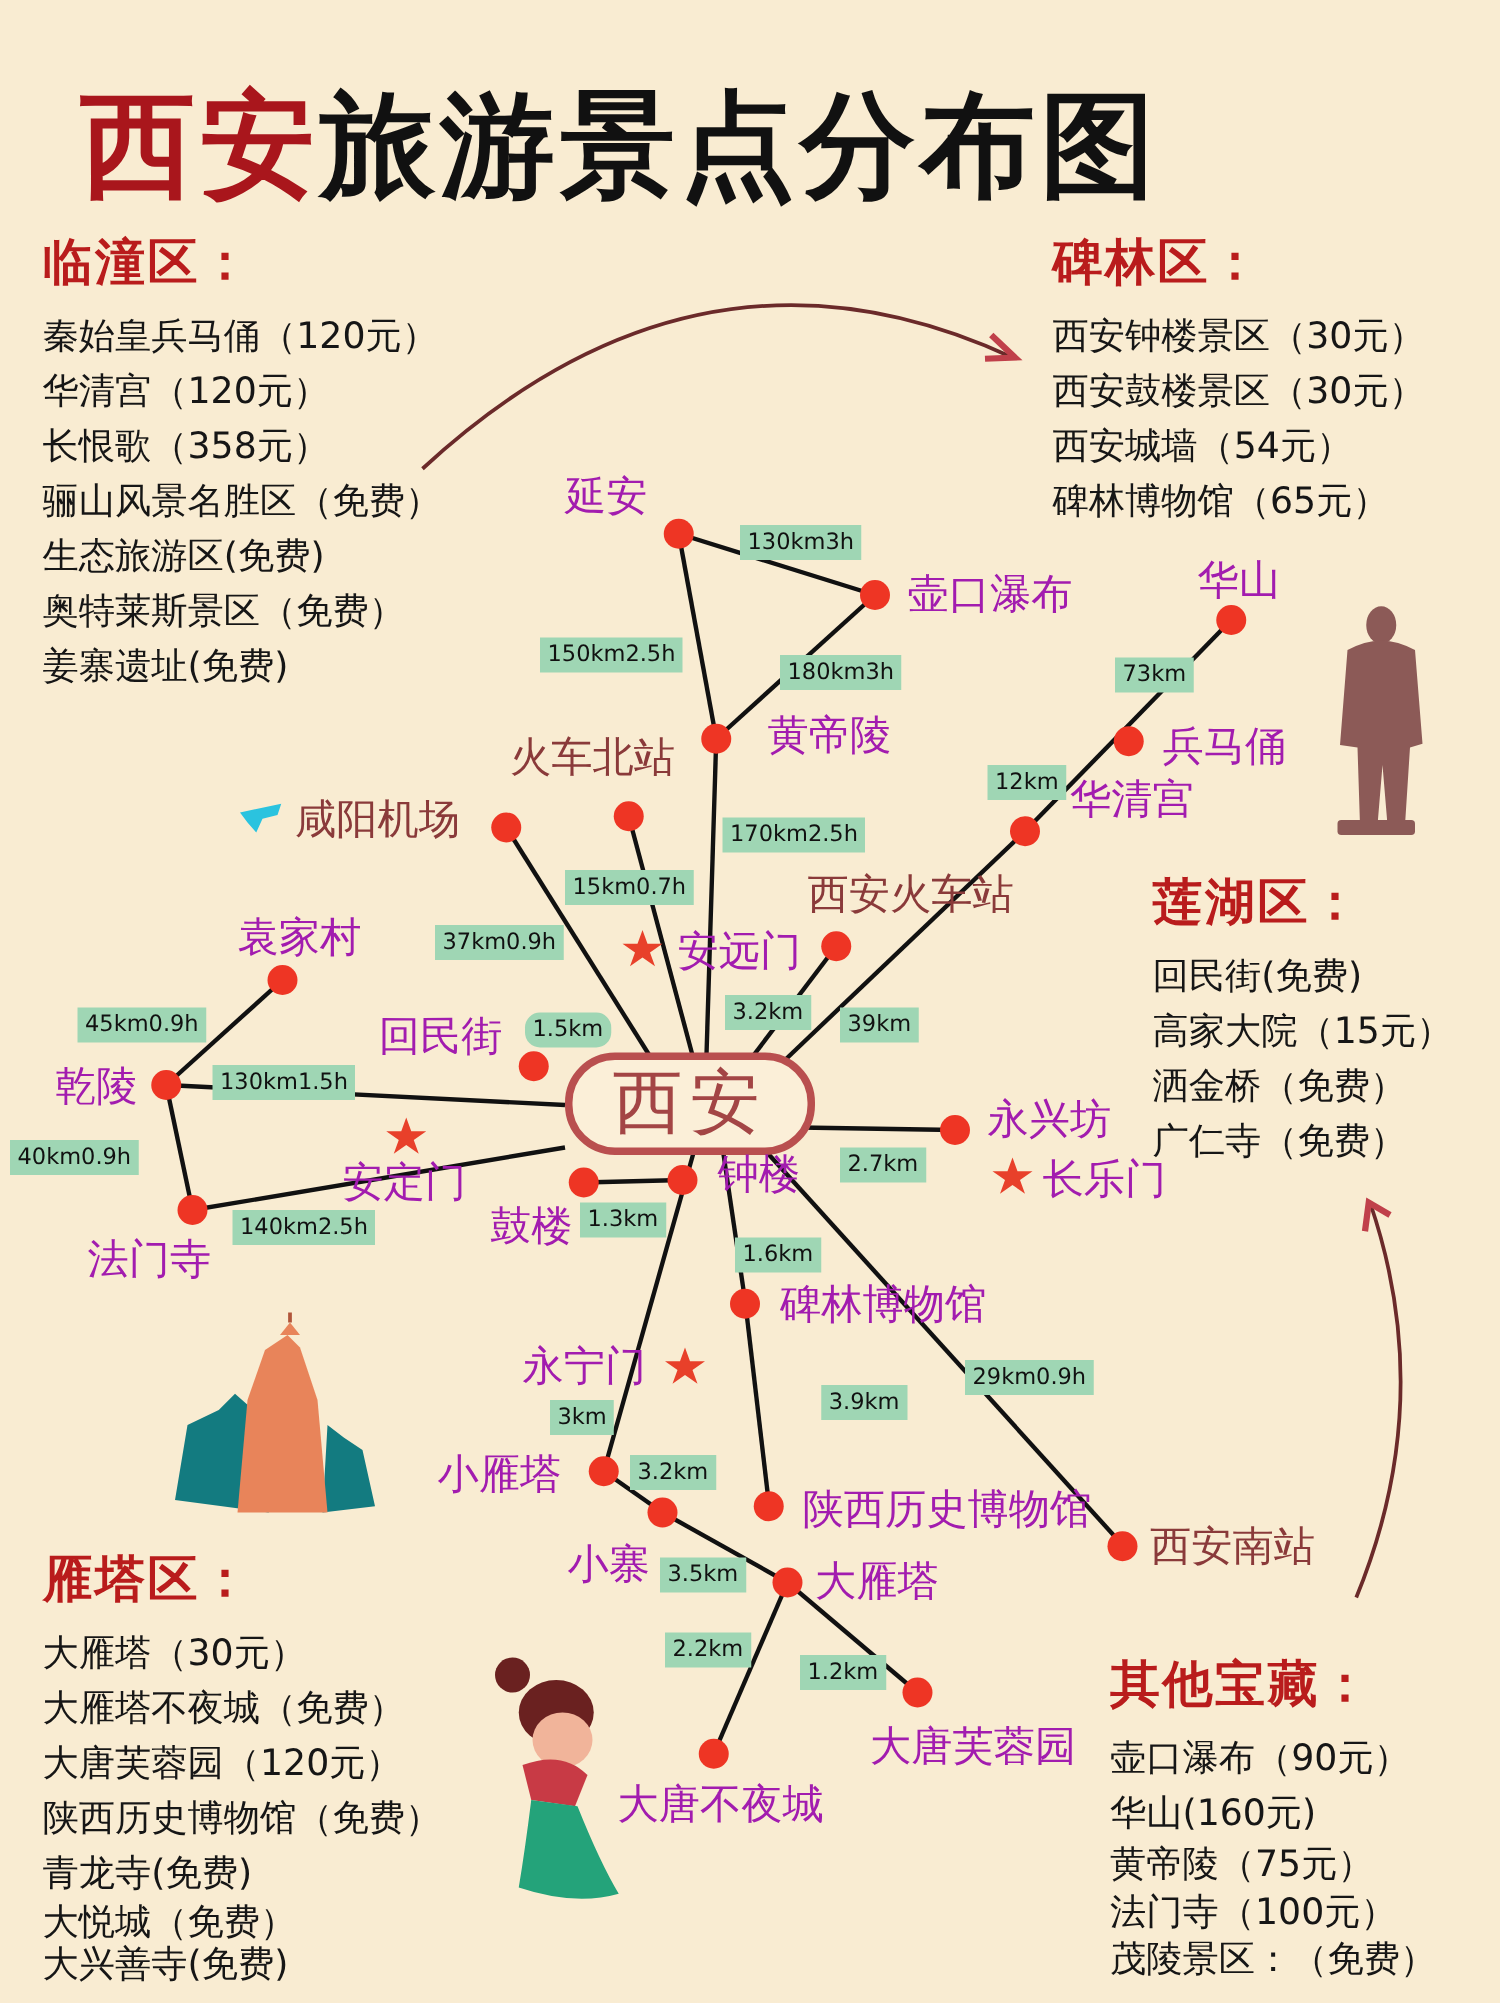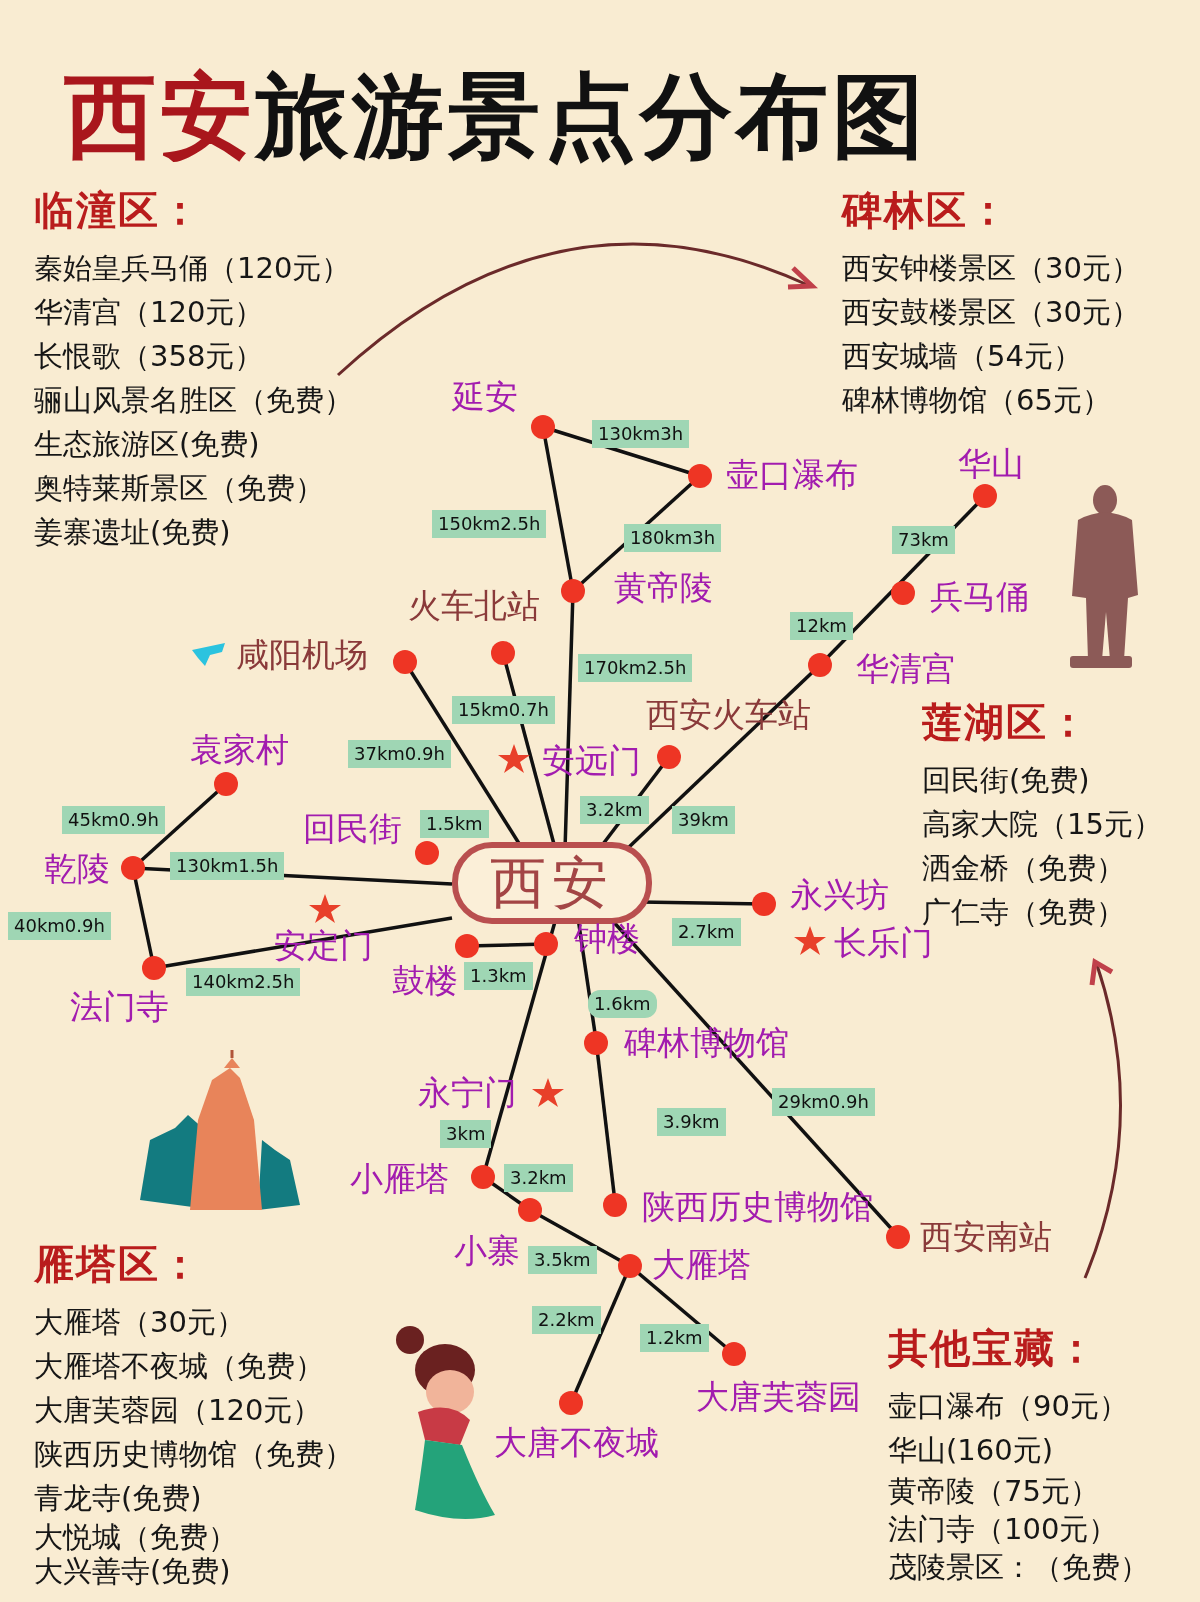--- a/index.html
+++ b/index.html
@@ -166,21 +166,21 @@
 
 <div class="center">西安</div>
 
 <div class="lbl blue" style="left:452px;top:378px;">延安</div>
 <div class="lbl blue" style="left:726px;top:456px;">壶口瀑布</div>
 <div class="lbl blue" style="left:614px;top:569px;">黄帝陵</div>
 <div class="lbl red" style="left:408px;top:587px;">火车北站</div>
 <div class="lbl red" style="left:236px;top:636px;">咸阳机场</div>
 <div class="lbl blue" style="left:958px;top:445px;">华山</div>
 <div class="lbl blue" style="left:930px;top:578px;">兵马俑</div>
-<div class="lbl blue" style="left:856px;top:650px;">华清宫</div>
+<div class="lbl blue" style="left:856px;top:620px;">华清宫</div>
 <div class="lbl red" style="left:646px;top:696px;">西安火车站</div>
 <div class="lbl blue" style="left:542px;top:742px;">安远门</div>
 <div class="lbl blue" style="left:190px;top:731px;">袁家村</div>
 <div class="lbl blue" style="left:303px;top:810px;">回民街</div>
 <div class="lbl blue" style="left:44px;top:850px;">乾陵</div>
 <div class="lbl blue" style="left:274px;top:927px;">安定门</div>
 <div class="lbl blue" style="left:70px;top:988px;">法门寺</div>
 <div class="lbl blue" style="left:392px;top:962px;">鼓楼</div>
 <div class="lbl blue" style="left:574px;top:920px;">钟楼</div>
 <div class="lbl blue" style="left:790px;top:876px;">永兴坊</div>
@@ -202,23 +202,23 @@
 <div class="dist" style="left:452px;top:696px;">15km0.7h</div>
 <div class="dist" style="left:348px;top:740px;">37km0.9h</div>
 <div class="dist" style="left:892px;top:526px;">73km</div>
 <div class="dist" style="left:790px;top:612px;">12km</div>
 <div class="dist" style="left:672px;top:806px;">39km</div>
 <div class="dist" style="left:580px;top:796px;">3.2km</div>
 <div class="dist" style="left:62px;top:806px;">45km0.9h</div>
 <div class="dist" style="left:170px;top:852px;">130km1.5h</div>
 <div class="dist" style="left:8px;top:912px;">40km0.9h</div>
 <div class="dist" style="left:186px;top:968px;">140km2.5h</div>
-<div class="dist" style="left:420px;top:810px;">1.5km</div>
+<div class="dist" style="left:420px;top:810px;border-radius:12px;">1.5km</div>
 <div class="dist" style="left:464px;top:962px;">1.3km</div>
 <div class="dist" style="left:672px;top:918px;">2.7km</div>
-<div class="dist" style="left:588px;top:990px;border-radius:12px;">1.6km</div>
+<div class="dist" style="left:588px;top:990px;">1.6km</div>
 <div class="dist" style="left:440px;top:1120px;">3km</div>
 <div class="dist" style="left:504px;top:1164px;">3.2km</div>
 <div class="dist" style="left:612px;top:1108px;margin-left:45px;">3.9km</div>
 <div class="dist" style="left:772px;top:1088px;">29km0.9h</div>
 <div class="dist" style="left:528px;top:1246px;">3.5km</div>
 <div class="dist" style="left:532px;top:1306px;">2.2km</div>
 <div class="dist" style="left:640px;top:1324px;">1.2km</div>
 
 </body></html>

